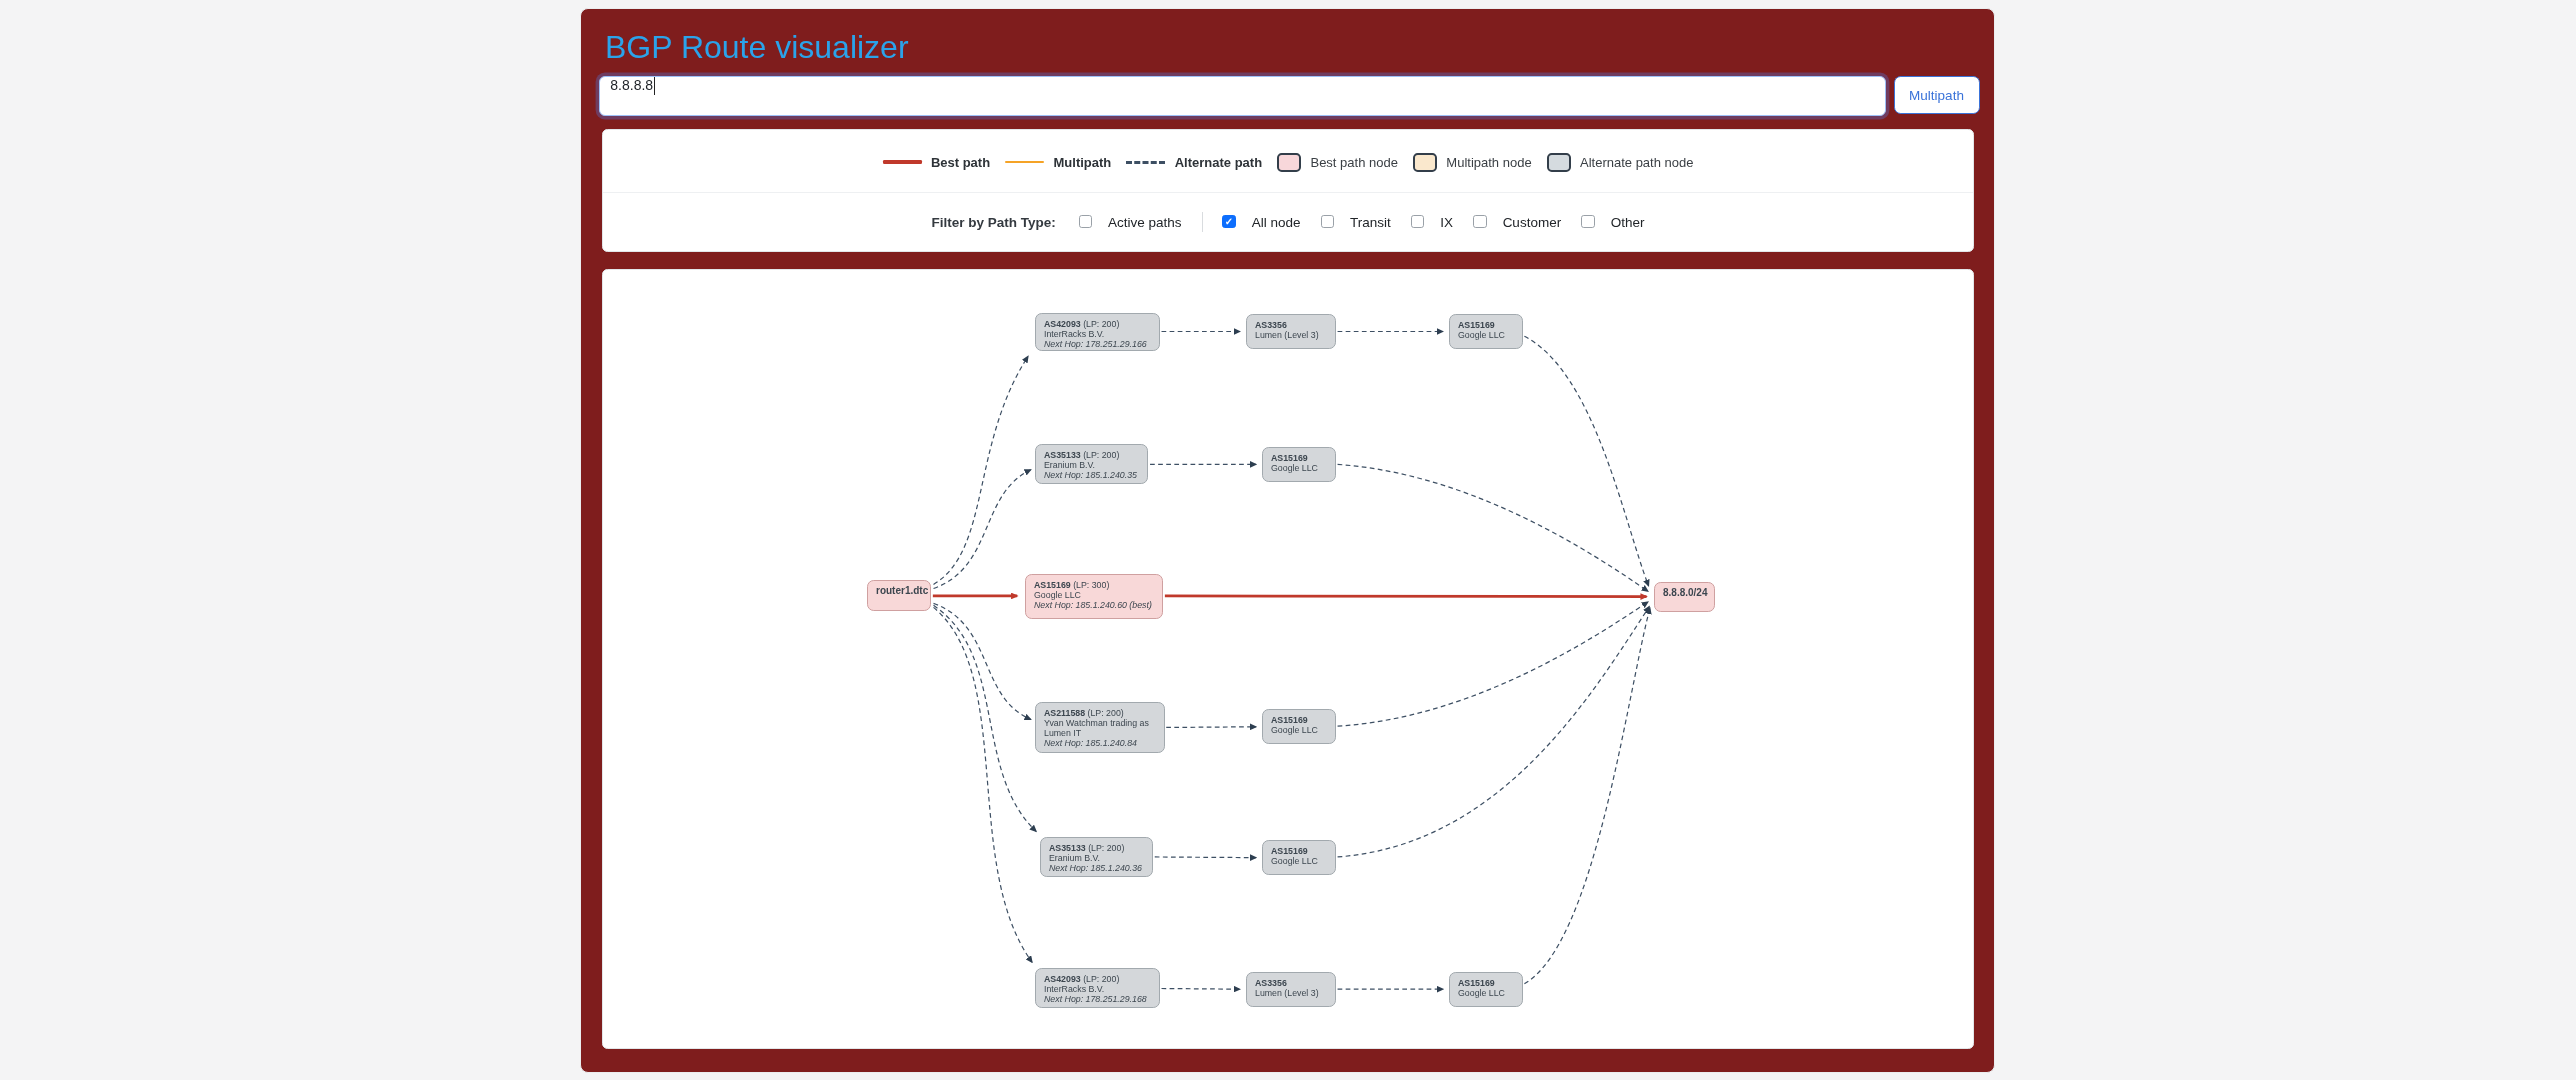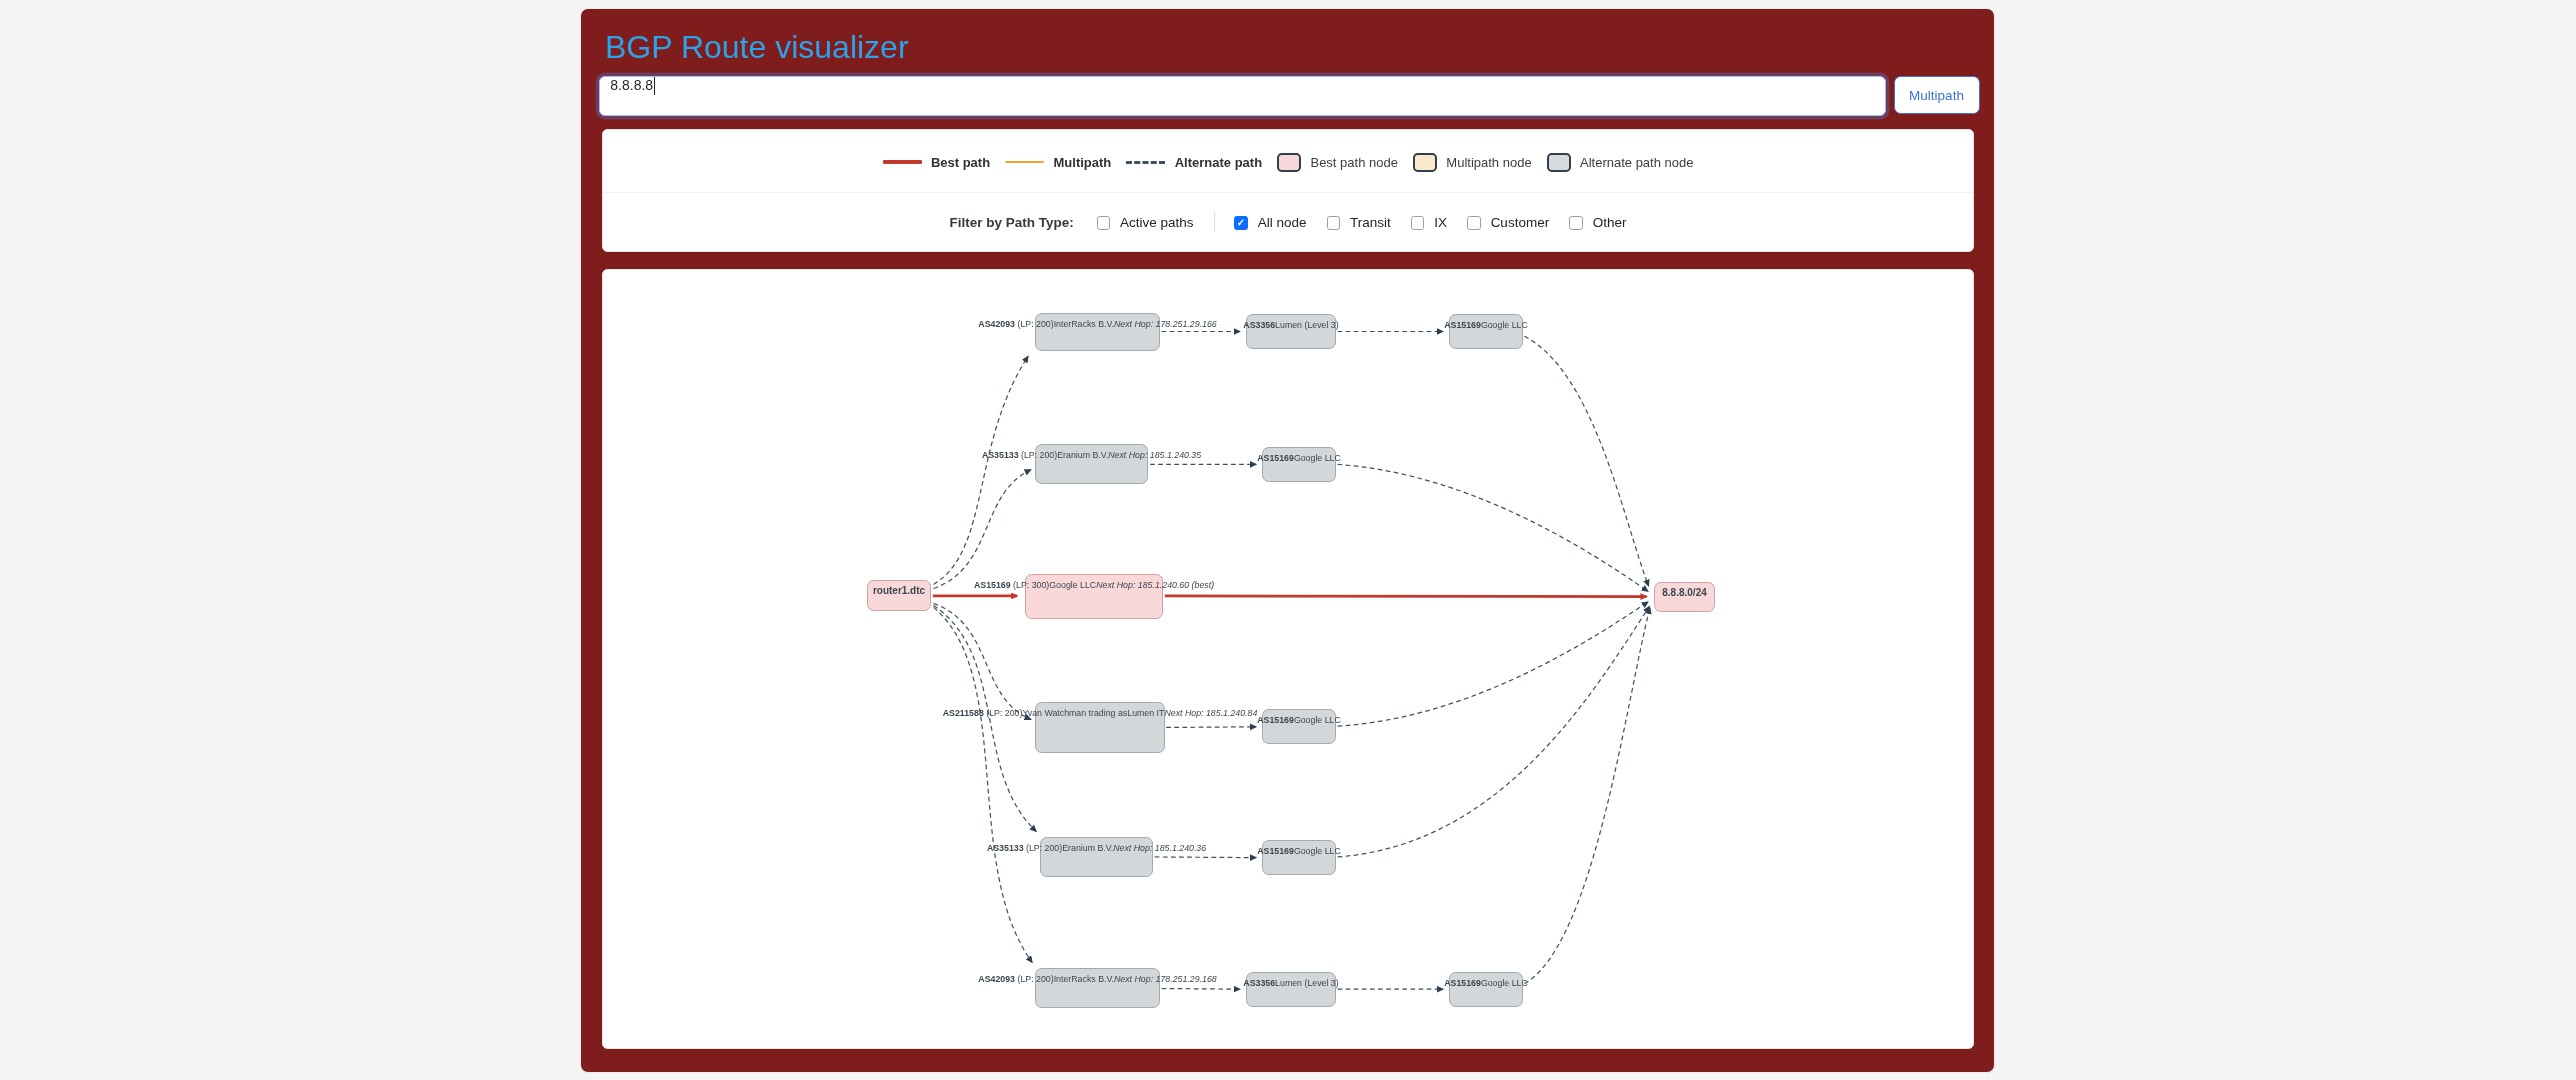--- a/index.html
+++ b/index.html
@@ -44,38 +44,38 @@
   .lg-dash { width:39px; height:0; border-top:3.4px dashed #3d4f63; }
   .lg-node { width:24px; height:19px; border:2px solid #333e4a; border-radius:4.7px; }
   .lg-label-line { font-size:13px; font-weight:700; color:#2e3338; }
   .lg-label-node { font-size:13px; font-weight:400; color:#3a3f44; }
 
   .filter-row {
     position:absolute; left:0; bottom:0; width:100%; height:59px; border-top:0.7px solid #eef0f2;
     display:flex; align-items:center; justify-content:center; gap:20px;
   }
   .filter-label { font-size:13.5px; font-weight:700; color:#343a40; margin-right:2.7px; }
-  .chk-item { display:flex; align-items:flex-end; gap:10px; cursor:pointer; }
+  .chk-item { display:flex; align-items:flex-start; gap:16px; cursor:pointer; }
   .chk {
     width:13.5px; height:13.5px; border:1.3px solid #9aa1a8; border-radius:2.7px; background:#fff;
     display:flex; align-items:center; justify-content:center;
   }
   .chk.checked { background:#0d6efd; border-color:#0d6efd; color:#fff; font-size:10px; font-weight:700; }
   .chk-label { font-size:13.5px; color:#212529; }
   .v-divider { width:0.7px; height:20px; background:#d9dcdf; }
 
   .graph-box {
     position:absolute; left:21px; top:260px; width:1372px; height:780px;
     border:0.7px solid #e2e6e9; border-radius:5.4px; background:#fff; overflow:hidden;
   }
   .graph-box svg { position:absolute; left:0; top:0; }
 
   .gnode {
     position:absolute; border-radius:6.7px; padding:4.7px 8px;
-    display:flex; flex-direction:row; justify-content:center;
+    display:flex; flex-direction:column; 
     font-size:8.8px; line-height:10px; color:#3c464f; white-space:nowrap;
   }
   .gnode.alt  { background:#d4d7da; border:1.7px solid #a2a9ae; }
   .gnode.best { background:#f8d8d8; border:1.7px solid #cfa0a0; }
   .gnode .nh { font-style:italic; }
   .gnode .single { font-weight:700; font-size:10px; text-align:center; }
 </style>
 </head>
 <body>
 

